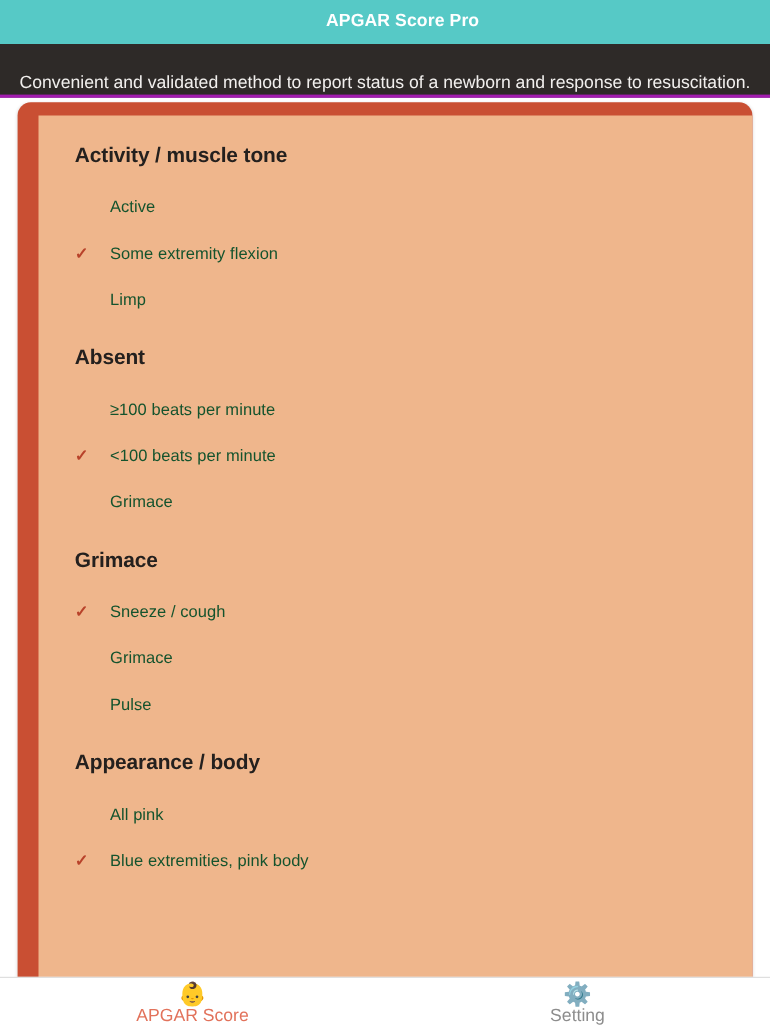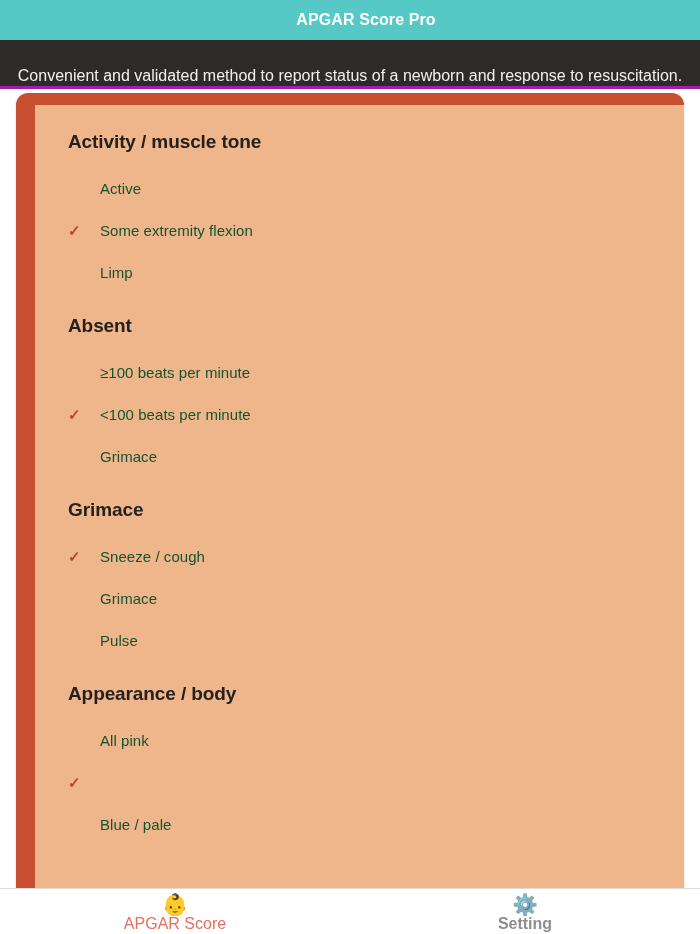--- a/index.html
+++ b/index.html
@@ -145,21 +145,21 @@
     font-size: 21px;
     line-height: 23px;
     height: 23px;
   }
   .tab-icon.settings { color: #4aa3e8; }
   .tab-label {
     font-size: 16px;
     line-height: 13px;
   }
   .tab-label.active { color: #e2725b; }
-  .tab-label.inactive { color: #8d8d8d; font-weight: bold; }
+  .tab-label.inactive { color: #8d8d8d; }
 </style>
 </head>
 <body>
 
 <div id="app">
 
   <div class="titlebar">
     <span class="titlebar-text">APGAR Score Pro</span>
   </div>
 
@@ -209,23 +209,21 @@
               <span class="option-label">Pulse</span>
             </div>
           </div>
           <div class="section">
             <div class="section-title">Appearance / body</div>
             <div class="option-row">
               <span class="option-label">All pink</span>
             </div>
             <div class="option-row">
               <span class="option-check">✓</span>
-            </div>
-            <div class="option-row">
-              <span class="option-label">Blue / pale</span>
+              <span class="option-label">Blue extremities, pink body</span>
             </div>
           </div>
         </div>
     </div>
   </div>
 
   <div class="tabbar" id="tabbar">
       <div class="tab">
         <span class="tab-icon">👶</span>
         <span class="tab-label active">APGAR Score</span>

